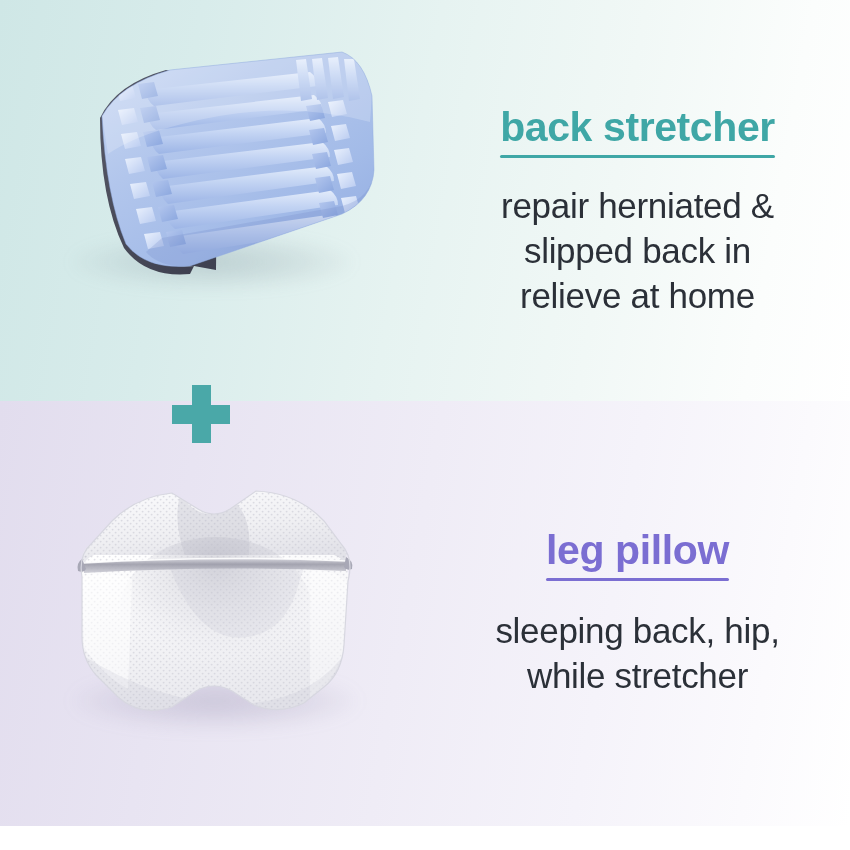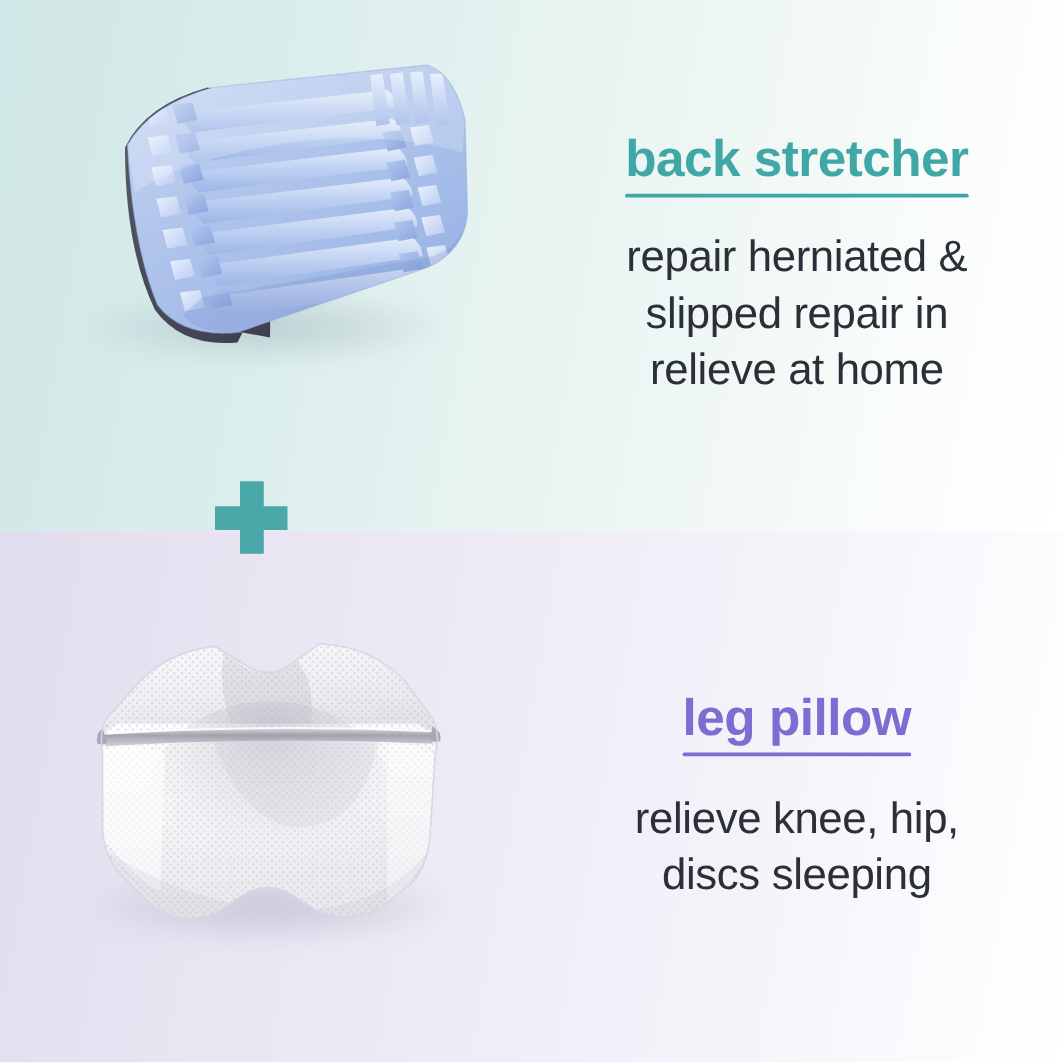--- a/index.html
+++ b/index.html
@@ -31,21 +31,21 @@
     top: 0;
     background: linear-gradient(100deg,
                 #cfe7e6 0%,
                 #d8eceb 22%,
                 #e6f3f1 48%,
                 #f1f8f6 70%,
                 #fbfdfc 88%,
                 #ffffff 100%);
   }
   .panel-bottom {
-    top: 425px;
+    top: 401px;
     background: linear-gradient(100deg,
                 #e2ddee 0%,
                 #e8e4f2 22%,
                 #efecf6 48%,
                 #f5f3fa 70%,
                 #fbfafd 88%,
                 #ffffff 100%);
   }
 
   
@@ -298,21 +298,21 @@
           <path d="M60 78 Q78 46 128 32 L300 14 Q322 22 330 58 L332 132
                    Q330 162 300 176 L148 228 Q104 232 84 206 Q64 158 60 78 Z" fill="none" stroke="#8fa9dd" stroke-width="1" opacity="0.45"></path>
         </svg>
       </div>
     </div>
 
     <div class="text-col text-top">
       <h2 class="heading heading-teal">back stretcher</h2>
       <p class="subcopy">
         <span>repair herniated &amp;</span>
-        <span>slipped repair in</span>
+        <span>slipped back in</span>
         <span>relieve at home</span>
       </p>
     </div>
   </section>
 
   <section class="panel panel-bottom">
 
     <div class="product-col">
       <div class="pillow-wrap">
         <div class="pillow-shadow"></div>
@@ -394,22 +394,22 @@
                    Q294 214 276 228 L256 244 Q232 256 206 246 L184 232
                    Q166 222 148 232 L124 248 Q92 258 70 238 L48 216
                    Q34 200 34 178 Z" fill="none" stroke="#d7d7e0" stroke-width="1.2"></path>
         </svg>
       </div>
     </div>
 
     <div class="text-col text-bottom">
       <h2 class="heading heading-purple">leg pillow</h2>
       <p class="subcopy">
-        <span>relieve knee, hip,</span>
-        <span>discs sleeping</span>
+        <span>sleeping back, hip,</span>
+        <span>while stretcher</span>
       </p>
     </div>
   </section>
 
   <div class="plus-badge">
     <span class="bar bar-h"></span>
     <span class="bar bar-v"></span>
   </div>
 
 </div>

